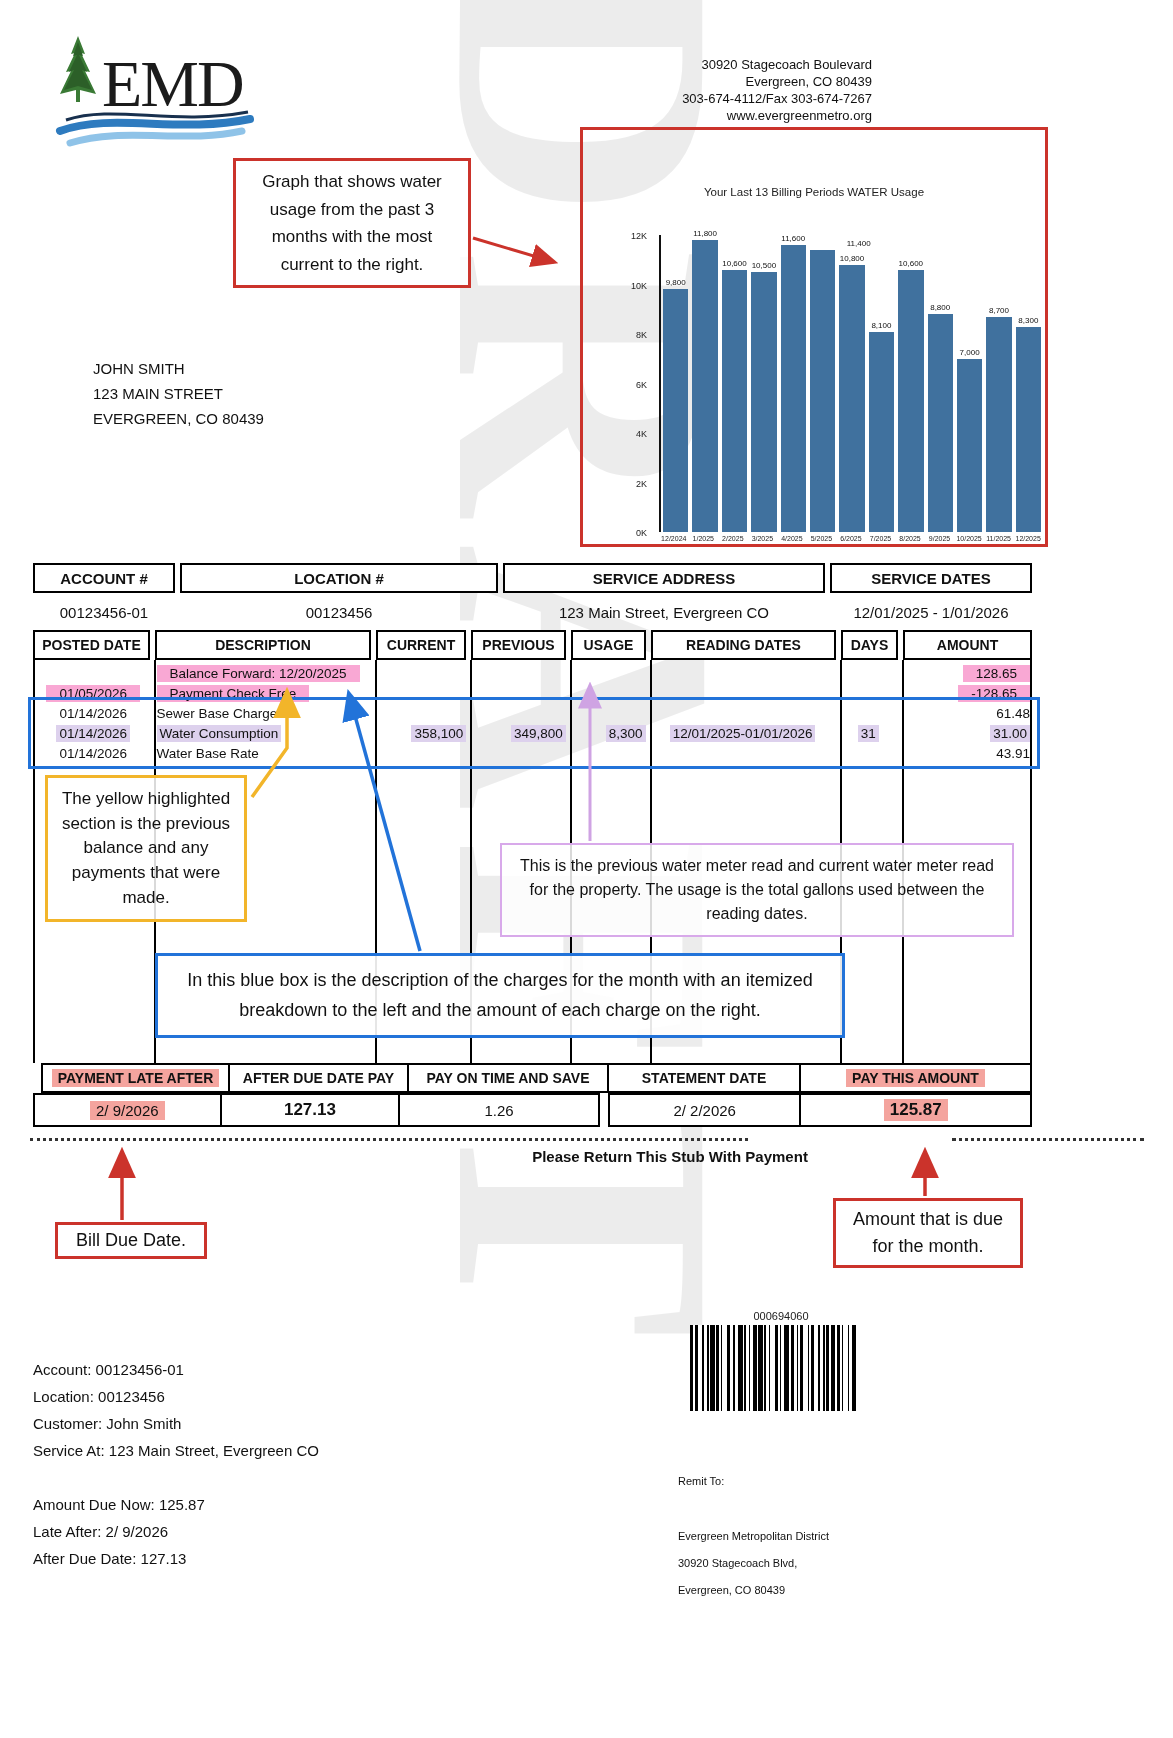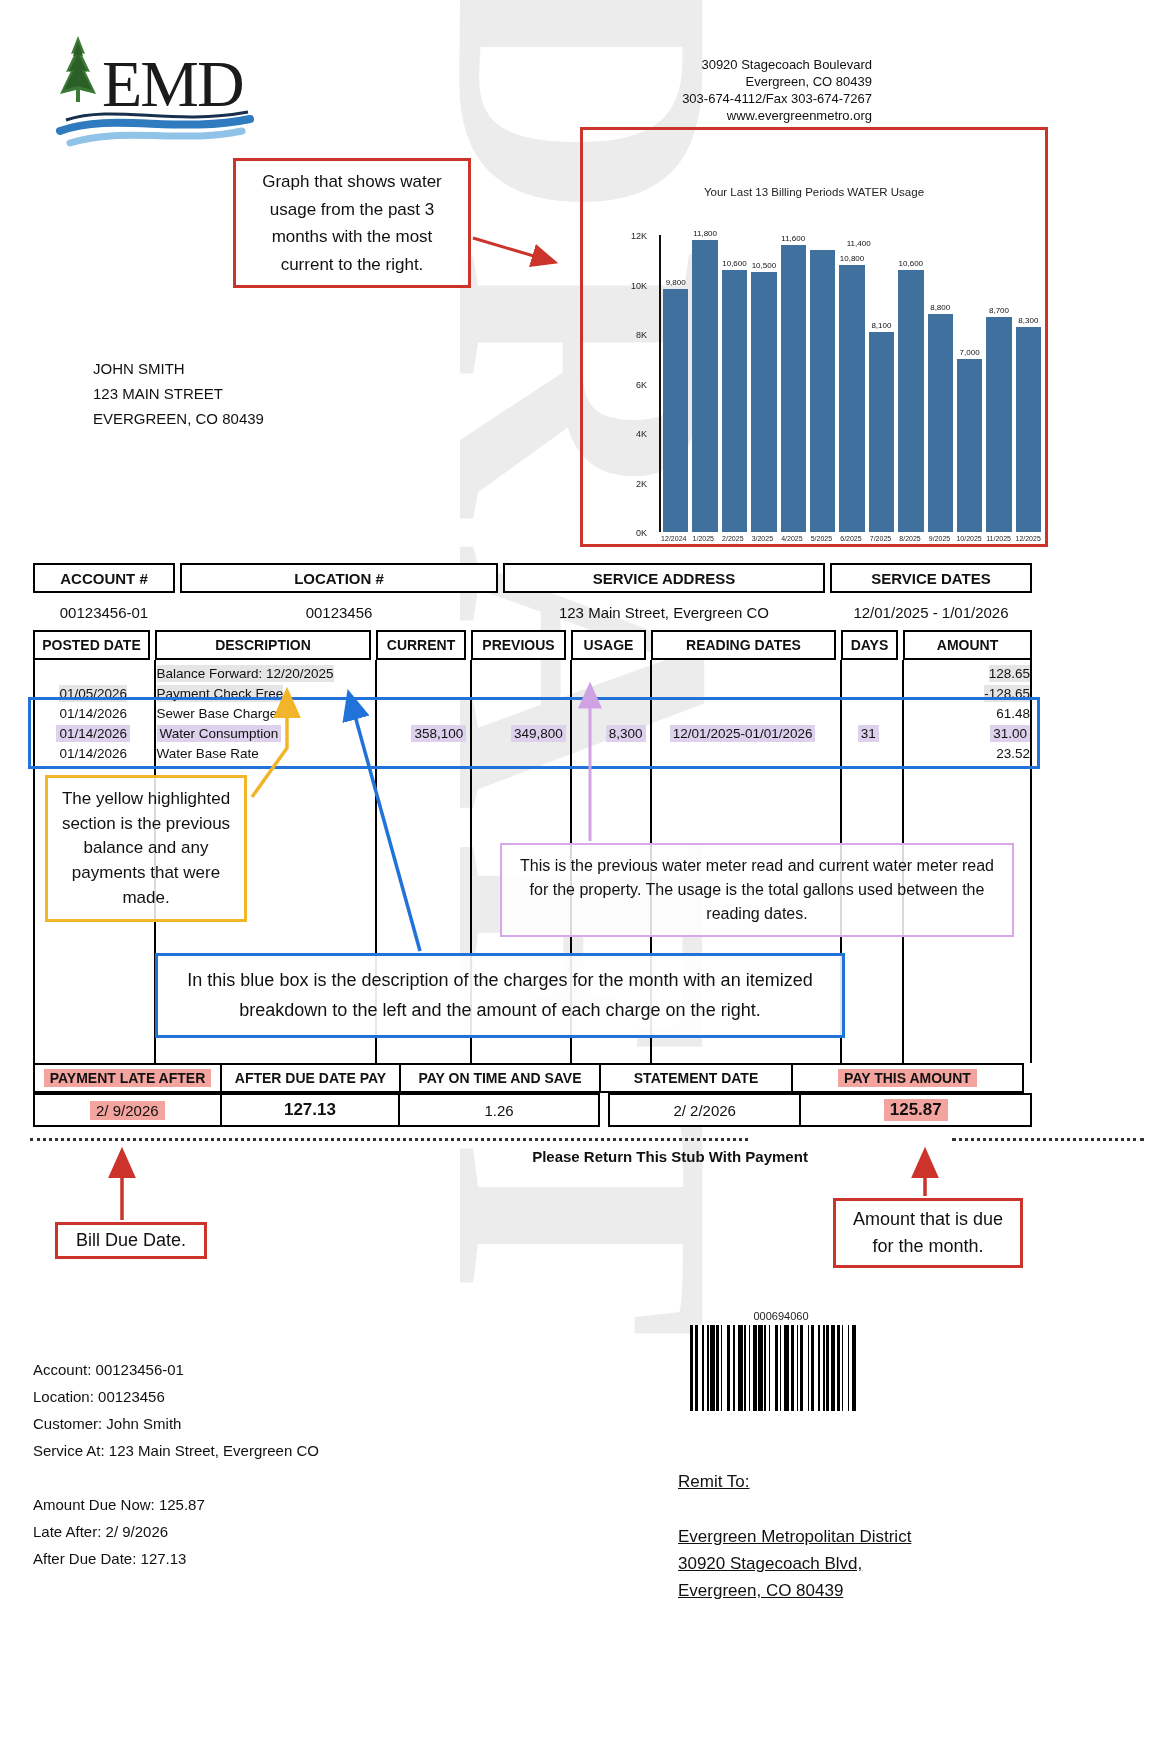--- a/index.html
+++ b/index.html
@@ -51,43 +51,43 @@
   .vrow { display: flex; gap: 5px; margin-top: 7px; }
   .vcell { display: flex; align-items: center; justify-content: center; font-size: 15px; height: 24px; }
 
   
   .chg-head { left: 33px; top: 630px; width: 999px; }
   .chg-head .hcell { font-size: 14px; }
   .chg-body { left: 33px; top: 660px; width: 999px; height: 403px; border-left: 2px solid #000; border-right: 2px solid #000; }
   .col-div { position: absolute; top: 0; width: 2px; height: 100%; background: #000; }
   .chg-row { position: absolute; left: 0; width: 100%; display: flex; gap: 5px; height: 20px; align-items: center; font-size: 13.5px; }
   .chg-cell { overflow: visible; white-space: nowrap; }
-  .hl-y { background: #e5e5e5; padding: 1px 0; }
+  .hl-y { background: #f9a8d4; padding: 1px 13px; }
   .hl-p { background: #ddd1ed; padding: 1px 3px; }
   .hl-k { background: #f4a49e; padding: 1px 6px; }
 
   .blue-row-box { left: 28px; top: 697px; width: 1012px; height: 72px; border: 3px solid #2273d9; }
 
   
   .pay { left: 33px; top: 1063px; width: 999px; }
-  .prow { display: flex; }
+  .prow { display: flex; justify-content: flex-end; }
   .pcell { border: 2px solid #000; margin-left: -2px; display: flex; align-items: center; justify-content: center; background: #fff; }
   .pcell:first-child { margin-left: 0; }
   .pay-h { height: 30px; font-weight: bold; font-size: 14px; }
   .pay-v { height: 34px; font-size: 15px; }
 
   .dotted { border-top: 3px dotted #333; height: 0; }
   .stub-text { left: 455px; top: 1148px; width: 430px; text-align: center; font-weight: bold; font-size: 15px; }
 
   .barcode-num { left: 690px; top: 1310px; width: 182px; text-align: center; font-size: 11px; color: #222; }
   .barcode { left: 690px; top: 1325px; width: 182px; height: 86px; display: flex; overflow: hidden; }
   .barcode div { height: 100%; flex: 0 0 auto; }
 
   .info { left: 33px; top: 1356px; font-size: 15px; line-height: 27px; }
-  .remit { left: 678px; top: 1468px; font-size: 17px; line-height: 27px; text-decoration: underline; }
+  .remit { left: 678px; top: 1468px; font-size: 11px; line-height: 27px; }
   .remit .gap { height: 28px; }
 
   svg.overlay { position: absolute; left: 0; top: 0; width: 1173px; height: 1738px; z-index: 2; pointer-events: none; }
 </style>
 </head>
 <body>
 
 <div class="page">
 
   <div class="watermark">DRAFT</div>
@@ -278,21 +278,21 @@
         <div class="chg-cell" style="width: 129px; text-align: right;"><span class="hl-p">31.00</span></div>
       </div>
       <div class="chg-row" style="top: 83px;">
         <div class="chg-cell" style="width: 117px; text-align: center;"><span>01/14/2026</span></div>
         <div class="chg-cell" style="width: 216px; text-align: left;"><span>Water Base Rate</span></div>
         <div class="chg-cell" style="width: 90px; text-align: right;"></div>
         <div class="chg-cell" style="width: 95px; text-align: right;"></div>
         <div class="chg-cell" style="width: 75px; text-align: right;"></div>
         <div class="chg-cell" style="width: 185px; text-align: center;"></div>
         <div class="chg-cell" style="width: 57px; text-align: center;"></div>
-        <div class="chg-cell" style="width: 129px; text-align: right;"><span>23.52</span></div>
+        <div class="chg-cell" style="width: 129px; text-align: right;"><span>43.91</span></div>
       </div>
     </div>
 
   <div class="layer blue-row-box"></div>
 
   <div class="layer yellow-note">The yellow highlighted section is the previous balance and any payments that were made.</div>
   <div class="layer blue-note">In this blue box is the description of the charges for the month with an itemized breakdown to the left and the amount of each charge on the right.</div>
   <div class="layer purple-note">This is the previous water meter read and current water meter read for the property. The usage is the total gallons used between the reading dates.</div>
 
   <div class="layer pay">

